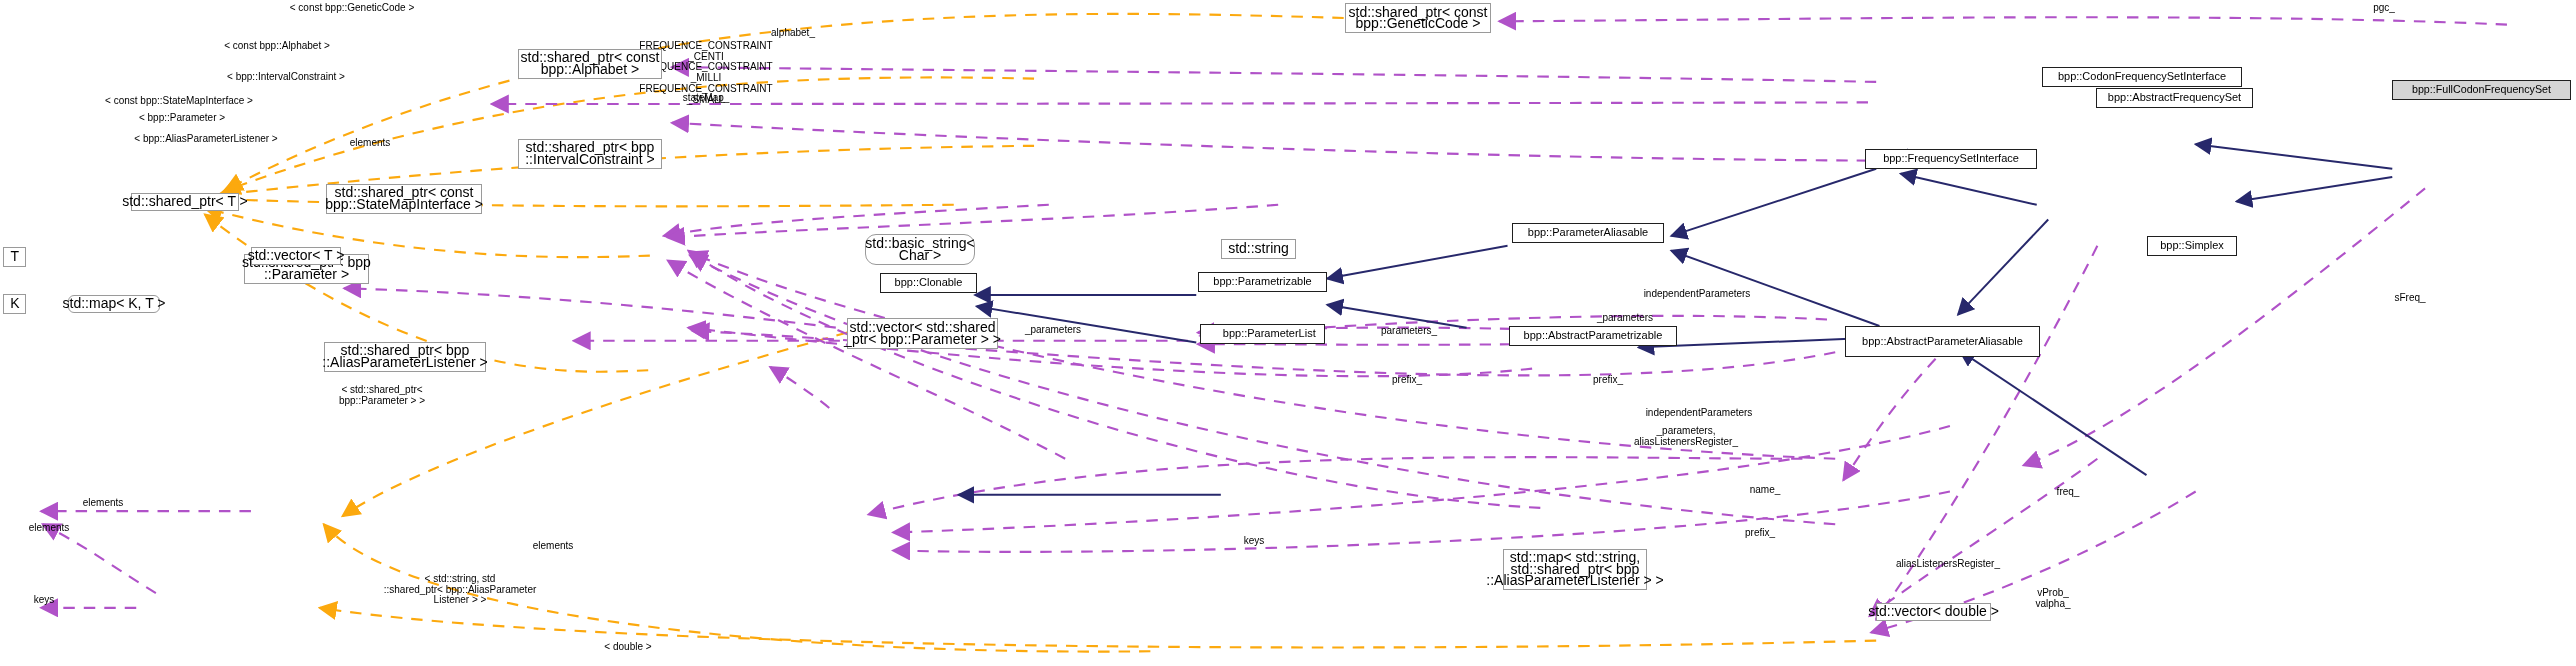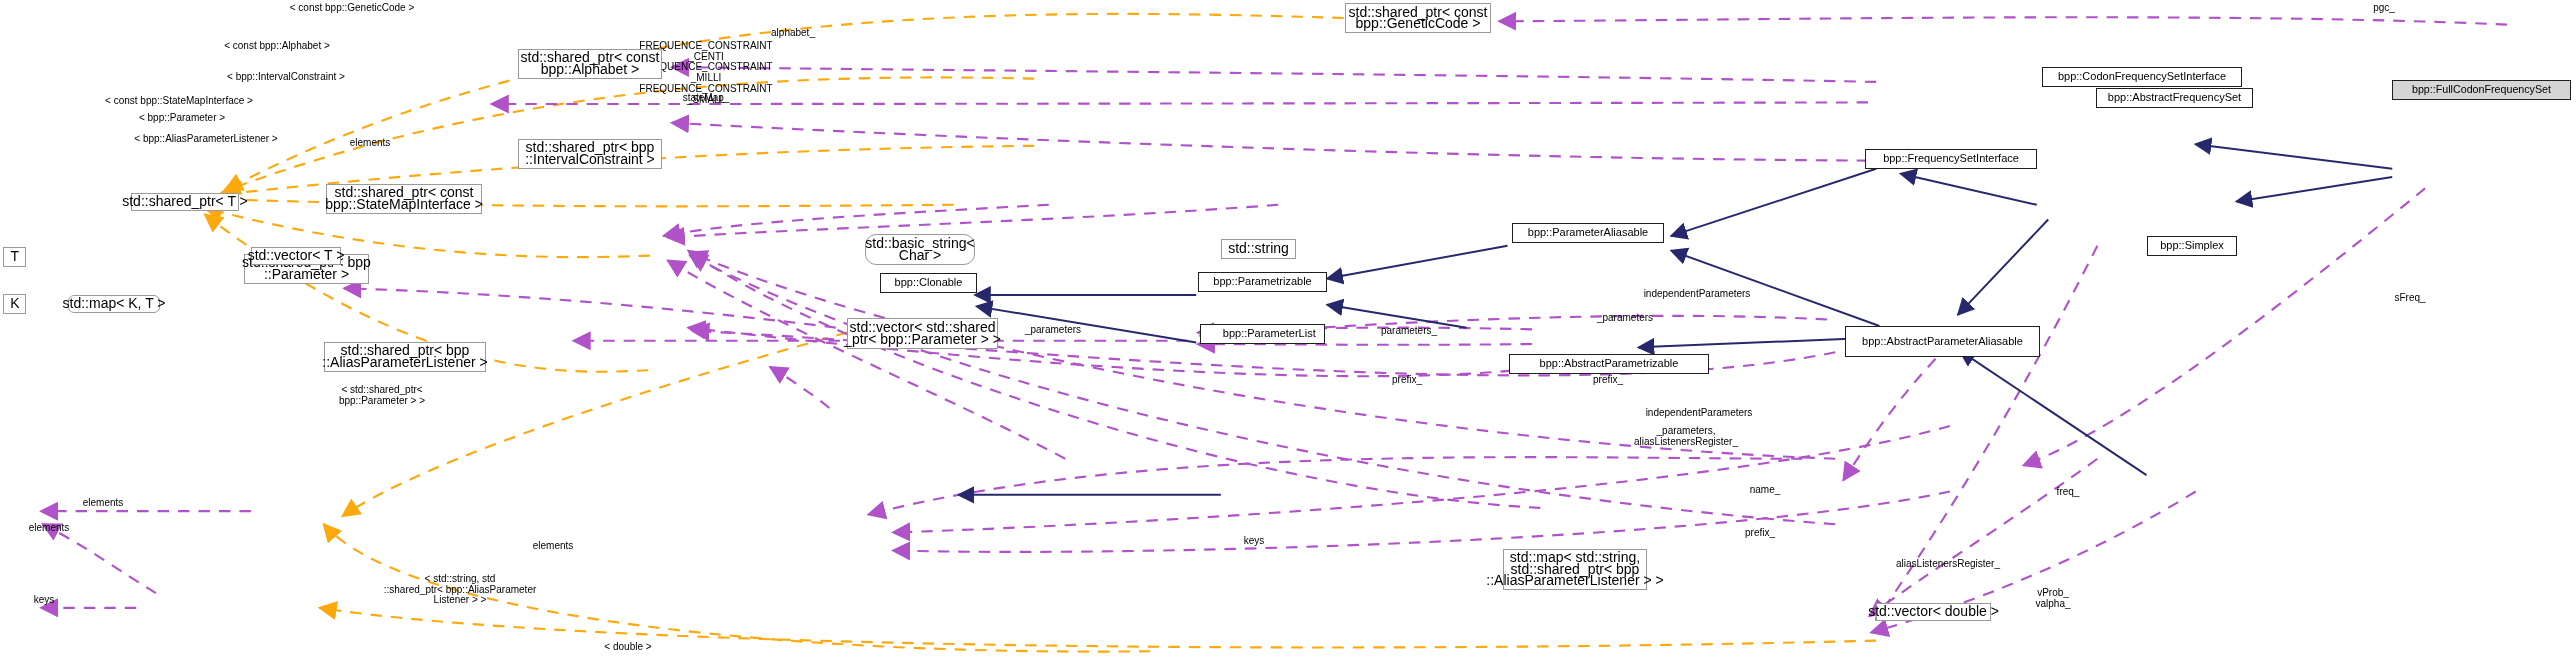--- a/index.html
+++ b/index.html
@@ -195,21 +195,21 @@
   <div class="node tpl" style="left:244px;  top:254px; width:125px; height:29.5px;">std::shared_ptr&lt; bpp
 ::Parameter &gt;</div>
   <div class="node tpl" style="left:324px; top:342px; width:162px; height:29.5px;">std::shared_ptr&lt; bpp
 ::AliasParameterListener &gt;</div>
   <div class="node cls" style="left:880px; top:273px; width:97px; height:19.7px;">bpp::Clonable</div>
   <div class="node cls" style="left:1198px; top:272px; width:129px; height:19.7px;">bpp::Parametrizable</div>
   <div class="node cls" style="left:1200px; top:324px; width:125px; height:19.7px;padding-left:16px;">bpp::ParameterList</div>
   <div class="node tpl" style="left:847px; top:318px; width:151px; height:31px;">std::vector&lt; std::shared
 _ptr&lt; bpp::Parameter &gt; &gt;</div>
   <div class="node cls" style="left:1512px; top:223px; width:152px; height:19.7px;">bpp::ParameterAliasable</div>
-  <div class="node cls" style="left:1509px; top:354px; width:200px; height:19.7px;">bpp::AbstractParametrizable</div>
+  <div class="node cls" style="left:1509px; top:326px; width:168px; height:19.7px;">bpp::AbstractParametrizable</div>
   <div class="node cls" style="left:1845px; top:326px; width:195px; height:31px;">bpp::AbstractParameterAliasable</div>
   <div class="node cls" style="left:1865px; top:149px; width:172px; height:19.7px;">bpp::FrequencySetInterface</div>
   <div class="node cls" style="left:2096px; top:88px; width:157px; height:19.7px;">bpp::AbstractFrequencySet</div>
   <div class="node cls" style="left:2042px; top:67px;  width:200px; height:19.7px;">bpp::CodonFrequencySetInterface</div>
   <div class="node focus" style="left:2392px; top:80px;  width:179px; height:19.7px;">bpp::FullCodonFrequencySet</div>
   <div class="node cls" style="left:2147px; top:236px; width:90px; height:19.7px;">bpp::Simplex</div>
   <div class="node tpl" style="left:865px; top:234px; width:110px; height:31px;border-radius:11px;">std::basic_string&lt;
 Char &gt;</div>
   <div class="node tpl" style="left:1221px; top:239px; width:75px;  height:19.7px;">std::string</div>
   <div class="node tpl" style="left:251px;  top:247px; width:90px; height:18px;">std::vector&lt; T &gt;</div>

